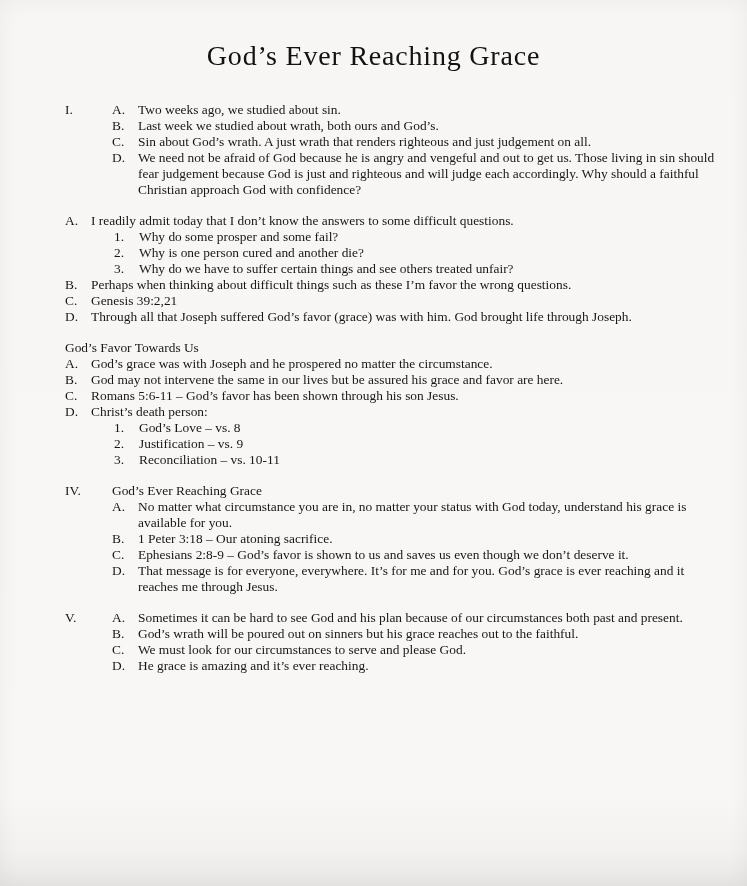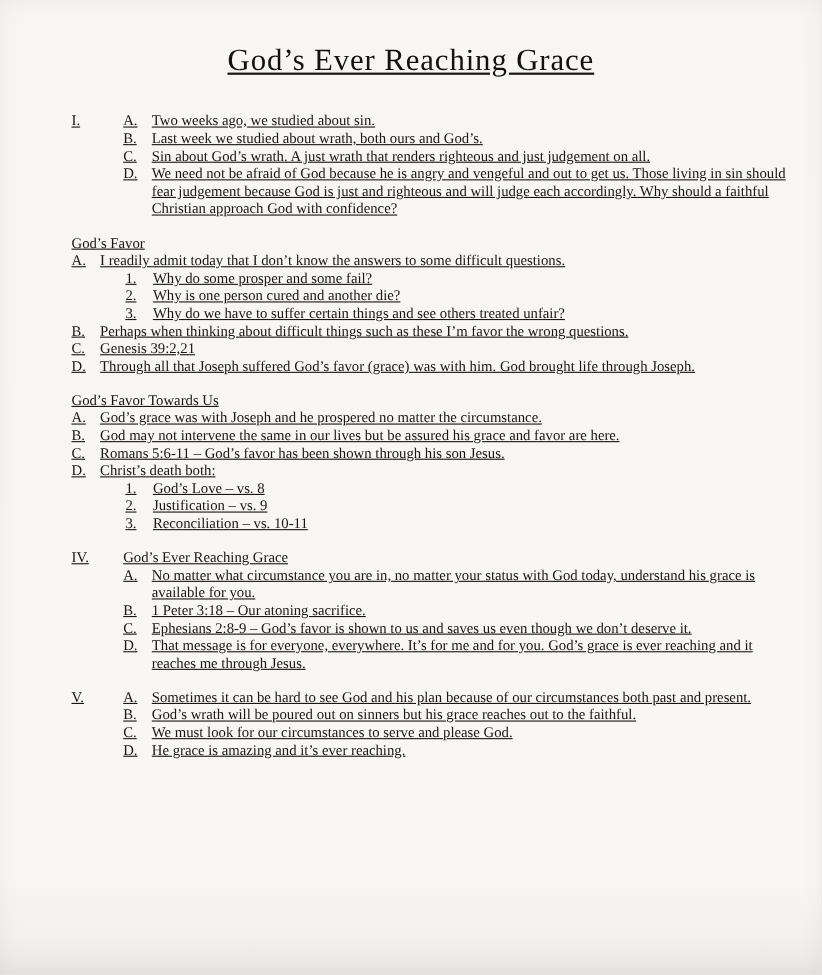--- a/index.html
+++ b/index.html
@@ -10,21 +10,20 @@
   .page {
     position: relative;
     width: 747px;
     height: 886px;
     margin: 0;
     overflow: hidden;
     background: linear-gradient(180deg, #f7f6f5 0%, #f8f7f6 90%, #f2f1f0 96%, #e8e7e6 100%);
     box-shadow: inset 0 0 22px rgba(0,0,0,0.05);
     font-family: "Liberation Serif", "DejaVu Serif", serif;
     color: #171717;
-    text-decoration: underline;
   }
   .doc-title {
     text-align: center;
     padding-top: 40px;
     font-size: 28px;
     letter-spacing: 0.8px;
     color: #121212;
     white-space: nowrap;
   }
   .outline {
@@ -89,21 +88,20 @@
       <span>We need not be afraid of God because he is angry and vengeful and out to get us. Those living in sin should fear judgement because God is just and righteous and will judge each accordingly. Why should a faithful Christian approach God with confidence?</span>
       <div></div>
     </div>
   </div>
 </div>
     </div>
   </div>
 
   <div class="section">
     <div class="sec-body">
-      <div class="heading">God’s Favor</div>
       <div>
   <div class="item">
     <div class="ilabel">A.</div>
     <div class="ibody">
       <span>I readily admit today that I don’t know the answers to some difficult questions.</span>
       <div>
   <div class="subitem">
     <div class="slabel">1.</div>
     <div class="stext">Why do some prosper and some fail?</div>
   </div>
@@ -172,21 +170,21 @@
     <div class="ilabel">C.</div>
     <div class="ibody">
       <span>Romans 5:6-11 – God’s favor has been shown through his son Jesus.</span>
       <div></div>
     </div>
   </div>
 
   <div class="item">
     <div class="ilabel">D.</div>
     <div class="ibody">
-      <span>Christ’s death both:</span>
+      <span>Christ’s death person:</span>
       <div>
   <div class="subitem">
     <div class="slabel">1.</div>
     <div class="stext">God’s Love – vs. 8</div>
   </div>
 
   <div class="subitem">
     <div class="slabel">2.</div>
     <div class="stext">Justification – vs. 9</div>
   </div>

